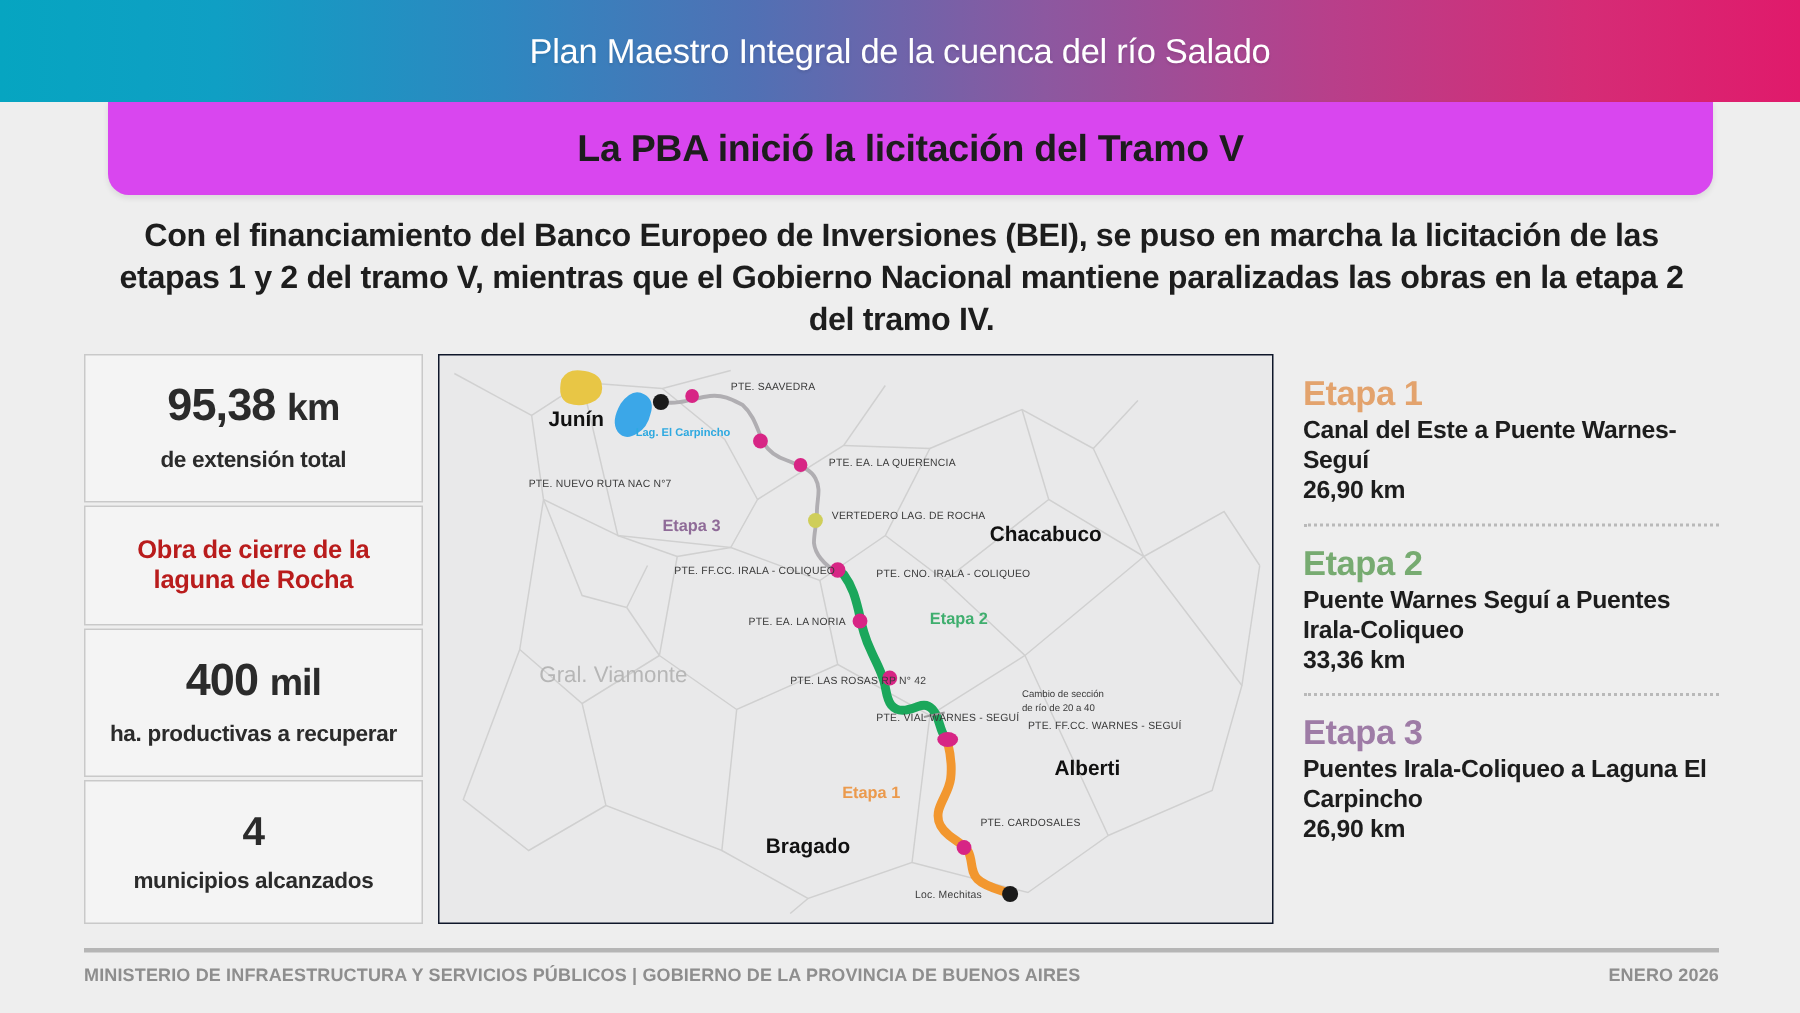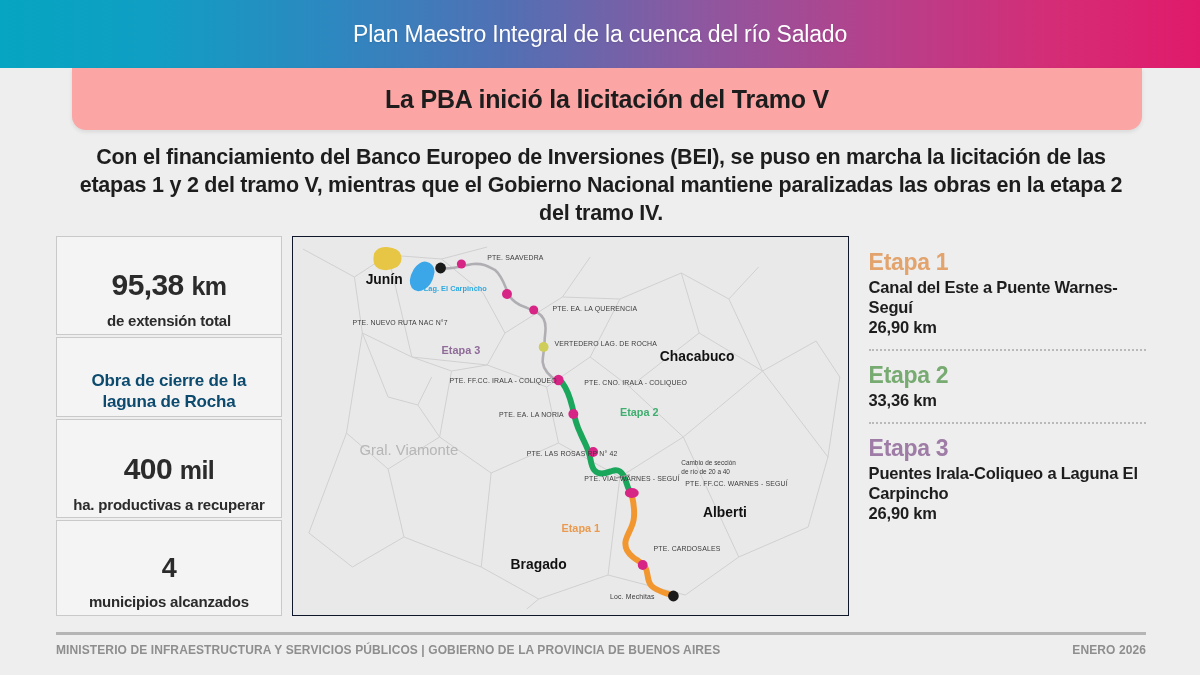--- a/index.html
+++ b/index.html
@@ -38,21 +38,21 @@
     line-height: 1;
     white-space: nowrap;
     text-shadow: 0 1px 2px rgba(0,0,0,0.10);
   }
 
   
   .title-card {
     position: absolute;
     left: 72px; top: 68px;
     width: 1070px; height: 62px;
-    background: #fca5a5;
+    background: #d946ef;
     border-bottom-left-radius: 14px;
     border-bottom-right-radius: 14px;
     box-shadow: 0 2px 4px rgba(0,0,0,0.09);
     display: flex;
     align-items: center;
     justify-content: center;
   }
   .title-card-text {
     font-size: 25px;
     font-weight: bold;
@@ -90,21 +90,21 @@
     flex-direction: column;
     gap: 2px;
   }
   .stat-box {
     background: #f4f4f4;
     border: 1px solid #c9c9c9;
     flex: 1 1 auto;
     display: flex;
     flex-direction: column;
     align-items: center;
-    justify-content: flex-end;
+    justify-content: center;
     padding: 4px 8px;
     text-align: center;
   }
   .stat-box.b1 { flex-grow: 1.00; }
   .stat-box.b2 { flex-grow: 1.30; }
   .stat-box.b3 { flex-grow: 1.05; }
   .stat-box.b4 { flex-grow: 1.02; }
   .stat-box.b5 { flex-grow: 1.00; }
   .stat-big {
     font-size: 30px;
@@ -119,21 +119,21 @@
     font-size: 15px;
     font-weight: bold;
     color: #2b2b2b;
     line-height: 1.12;
     margin-top: 12px;
     letter-spacing: -0.2px;
   }
   .stat-head {
     font-size: 17px;
     font-weight: bold;
-    color: #0c4a6e;
+    color: #b91c1c;
     line-height: 1.2;
     letter-spacing: -0.2px;
   }
 
   
   .map-col {
     flex: 1 1 auto;
     background: #e9e9ea;
     border: 1px solid #0f172a;
     position: relative;
@@ -356,20 +356,21 @@
 
     <div class="etapa-block">
       <div class="etapa-title" style="color:#e3a36d">Etapa 1</div>
       <div class="etapa-desc">Canal del Este a Puente Warnes-Seguí</div>
       <div class="etapa-km">26,90 km</div>
     </div>
     <div class="etapa-sep"></div>
 
     <div class="etapa-block">
       <div class="etapa-title" style="color:#77ab71">Etapa 2</div>
+      <div class="etapa-desc">Puente Warnes Seguí a Puentes Irala-Coliqueo</div>
       <div class="etapa-km">33,36 km</div>
     </div>
     <div class="etapa-sep"></div>
 
     <div class="etapa-block">
       <div class="etapa-title" style="color:#9e7ca6">Etapa 3</div>
       <div class="etapa-desc">Puentes Irala-Coliqueo a Laguna El Carpincho</div>
       <div class="etapa-km">26,90 km</div>
     </div>
 

